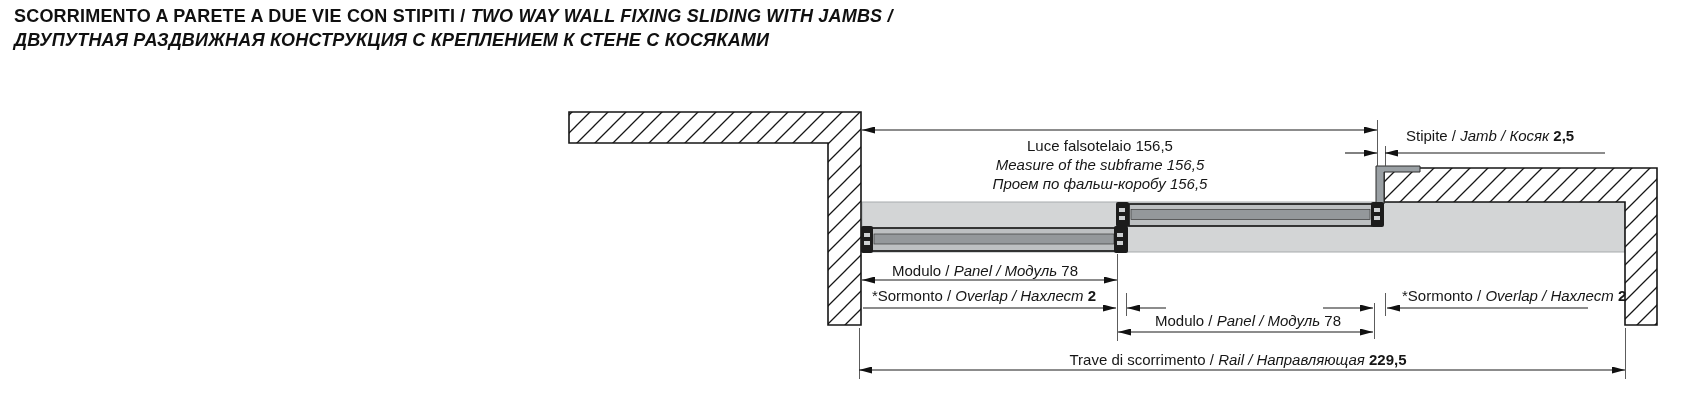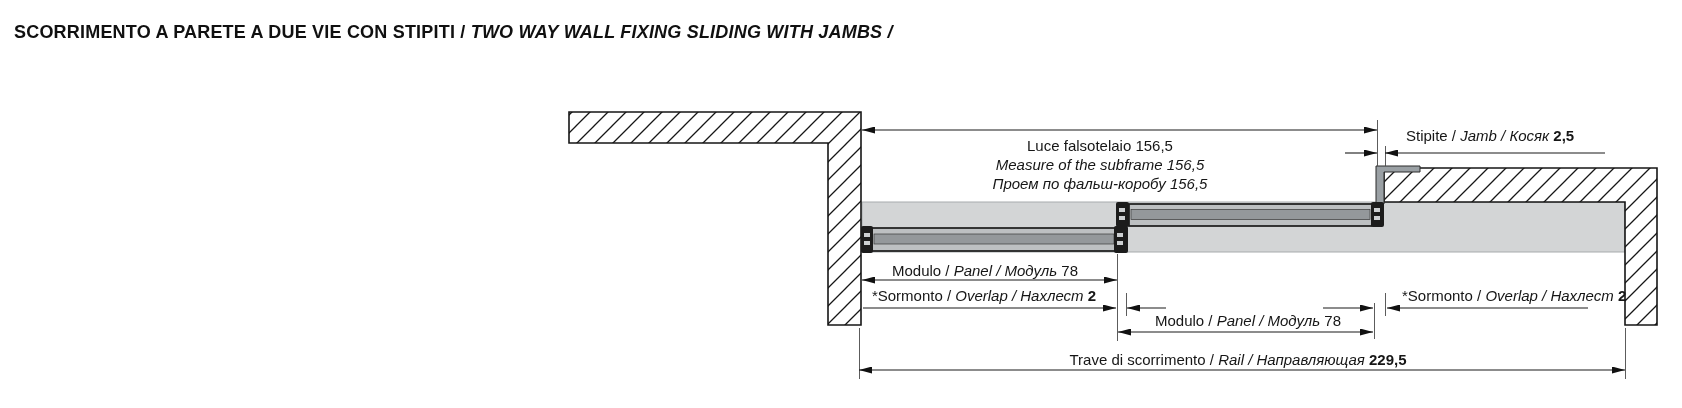--- a/index.html
+++ b/index.html
@@ -1,40 +1,41 @@
 <!DOCTYPE html>
 <html><head>
 <meta charset="utf-8">
 <style>
   html,body{margin:0;padding:0;background:#fff;}
   #canvas{
     position:relative;width:1682px;height:408px;background:#fff;overflow:hidden;
     font-family:"Liberation Sans",sans-serif;
   }
   .title{
-    position:absolute;left:14px;top:20px;font-weight:bold;font-size:18px;
+    position:absolute;left:14px;top:4px;font-weight:bold;font-size:18px;
     line-height:24px;color:#101010;letter-spacing:.2px;white-space:nowrap;
   }
   .t-it{font-style:italic;}
   svg text{font-family:"Liberation Sans",sans-serif;}
   text.dim{font-size:15px;fill:#161616;}
   tspan.it{font-style:italic;}
   tspan.b{font-weight:bold;}
   .wall{fill:url(#hatch);stroke:#161616;stroke-width:1.6px;}
   .dimline{stroke:#1a1a1a;stroke-width:1.1px;}
   .extline{stroke:#4a4a4a;stroke-width:0.9px;shape-rendering:crispEdges;}
 </style>
 </head>
 <body>
 
 <div id="canvas">
 
   
   <div class="title">
     <div><span>SCORRIMENTO A PARETE A DUE VIE CON STIPITI / </span><span class="t-it">TWO WAY WALL FIXING SLIDING WITH JAMBS /</span></div>
+    <div class="t-it">ДВУПУТНАЯ РАЗДВИЖНАЯ КОНСТРУКЦИЯ С КРЕПЛЕНИЕМ К СТЕНЕ С КОСЯКАМИ</div>
   </div>
 
   
   <svg width="1682" height="408" viewBox="0 0 1682 408">
     <defs>
       <pattern id="hatch" width="18" height="18" patternUnits="userSpaceOnUse">
         <rect width="18" height="18" fill="#ffffff"></rect>
         <path d="M0,18 L18,0 M-9,9 L9,-9 M9,27 L27,9" stroke="#161616" stroke-width="1.3" fill="none"></path>
       </pattern>
       <marker id="ae" markerWidth="15" markerHeight="8" refX="13" refY="3.5" orient="auto" markerUnits="userSpaceOnUse">

